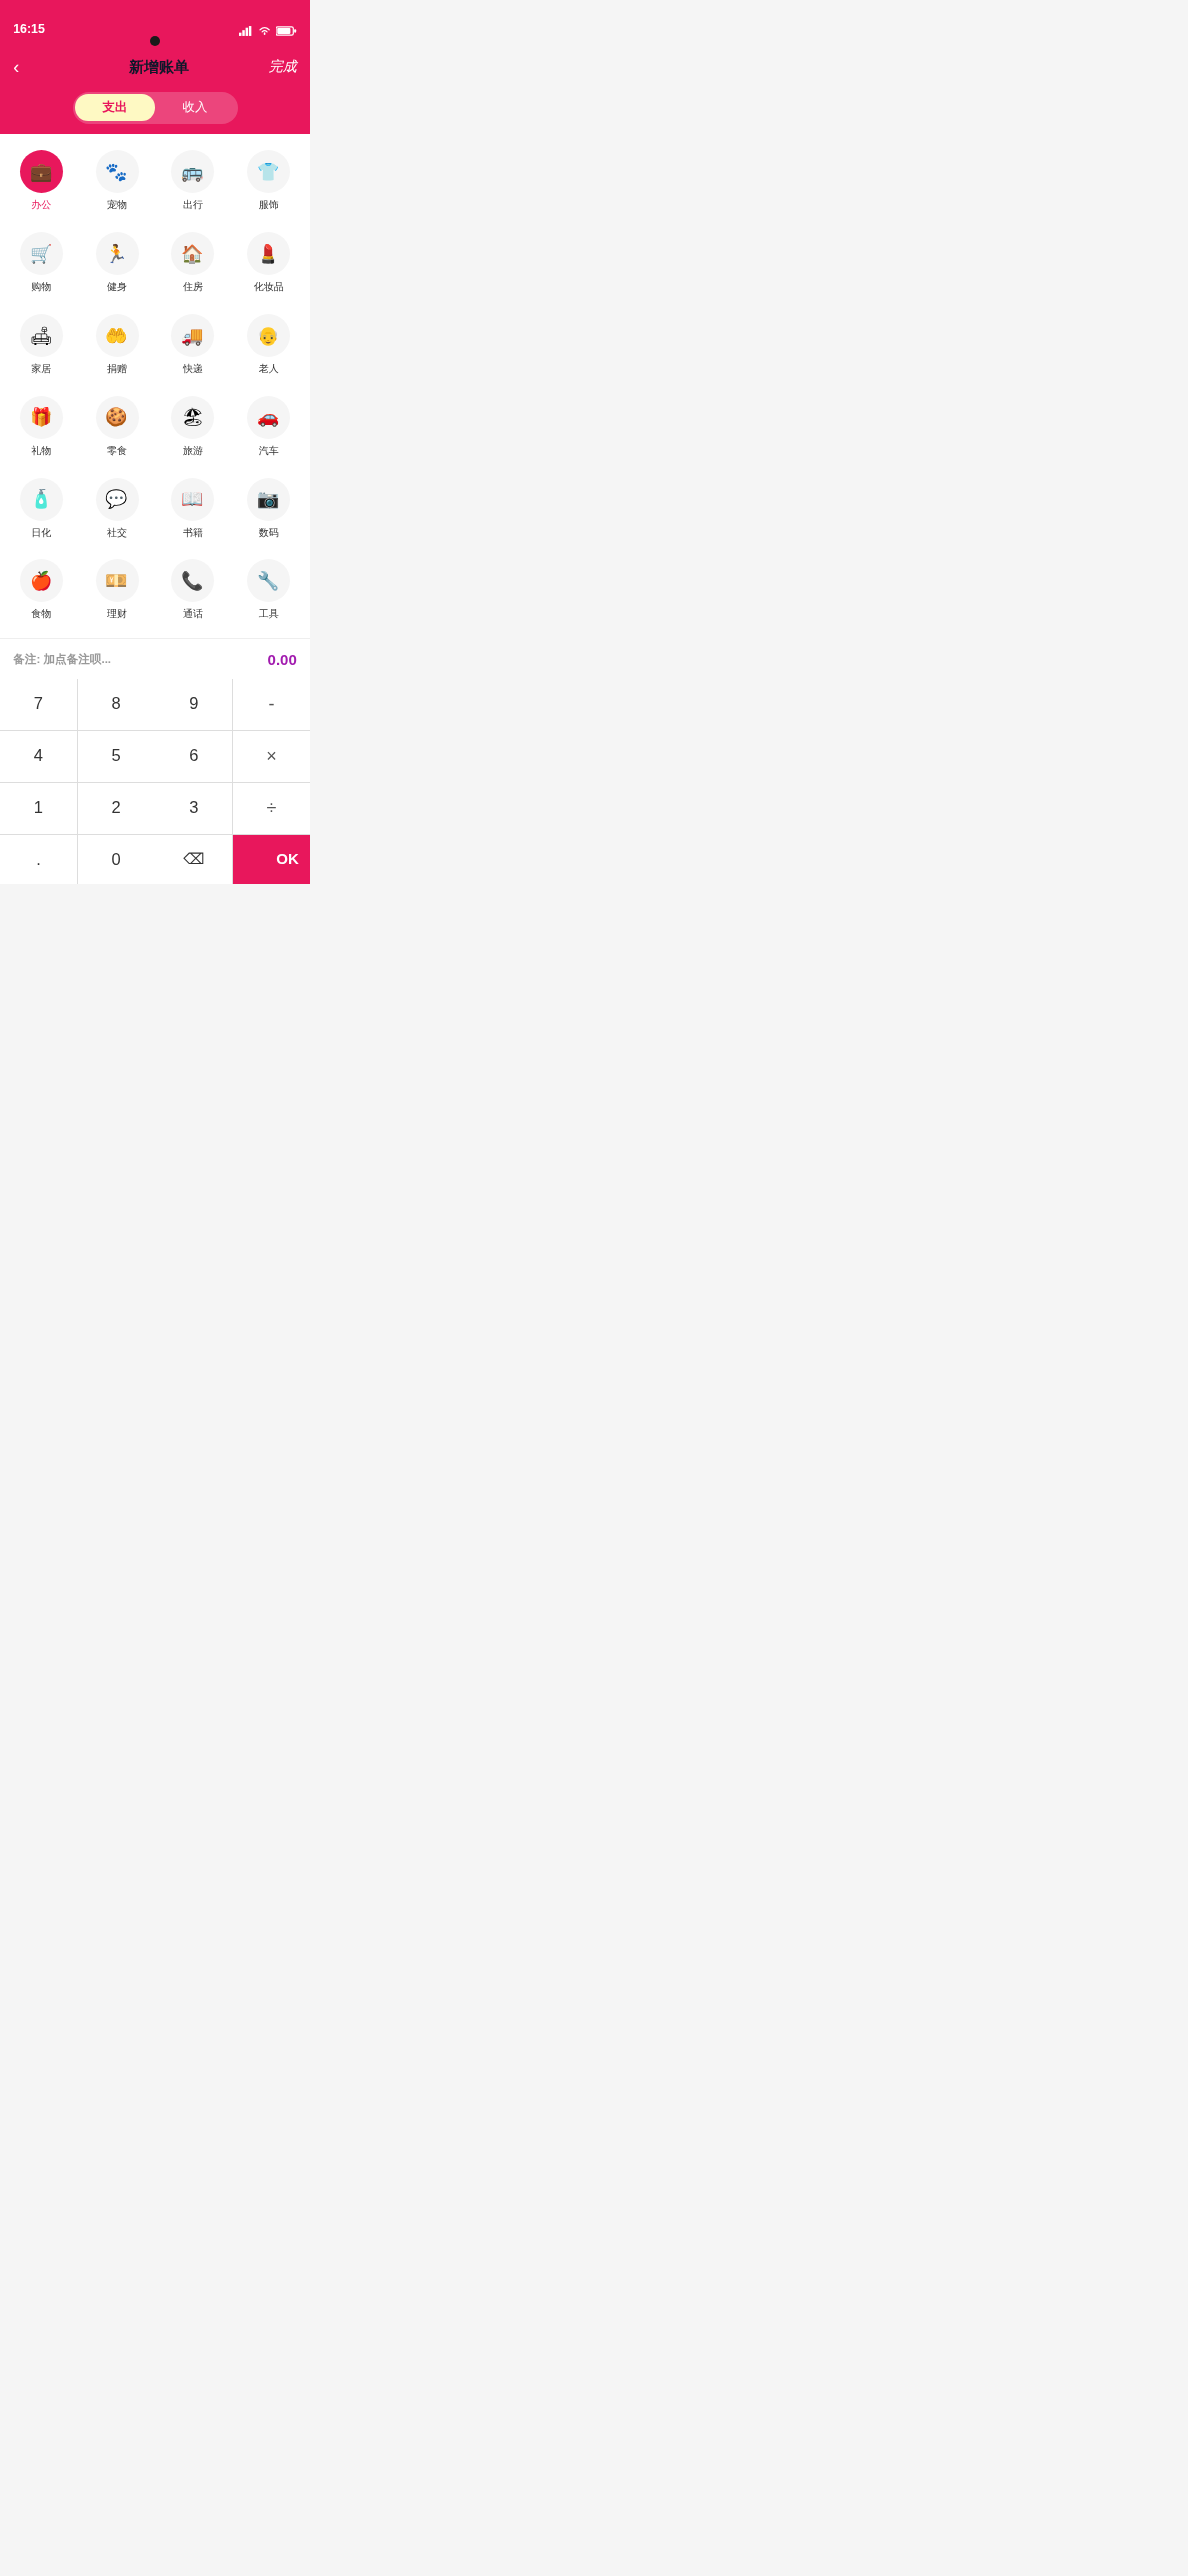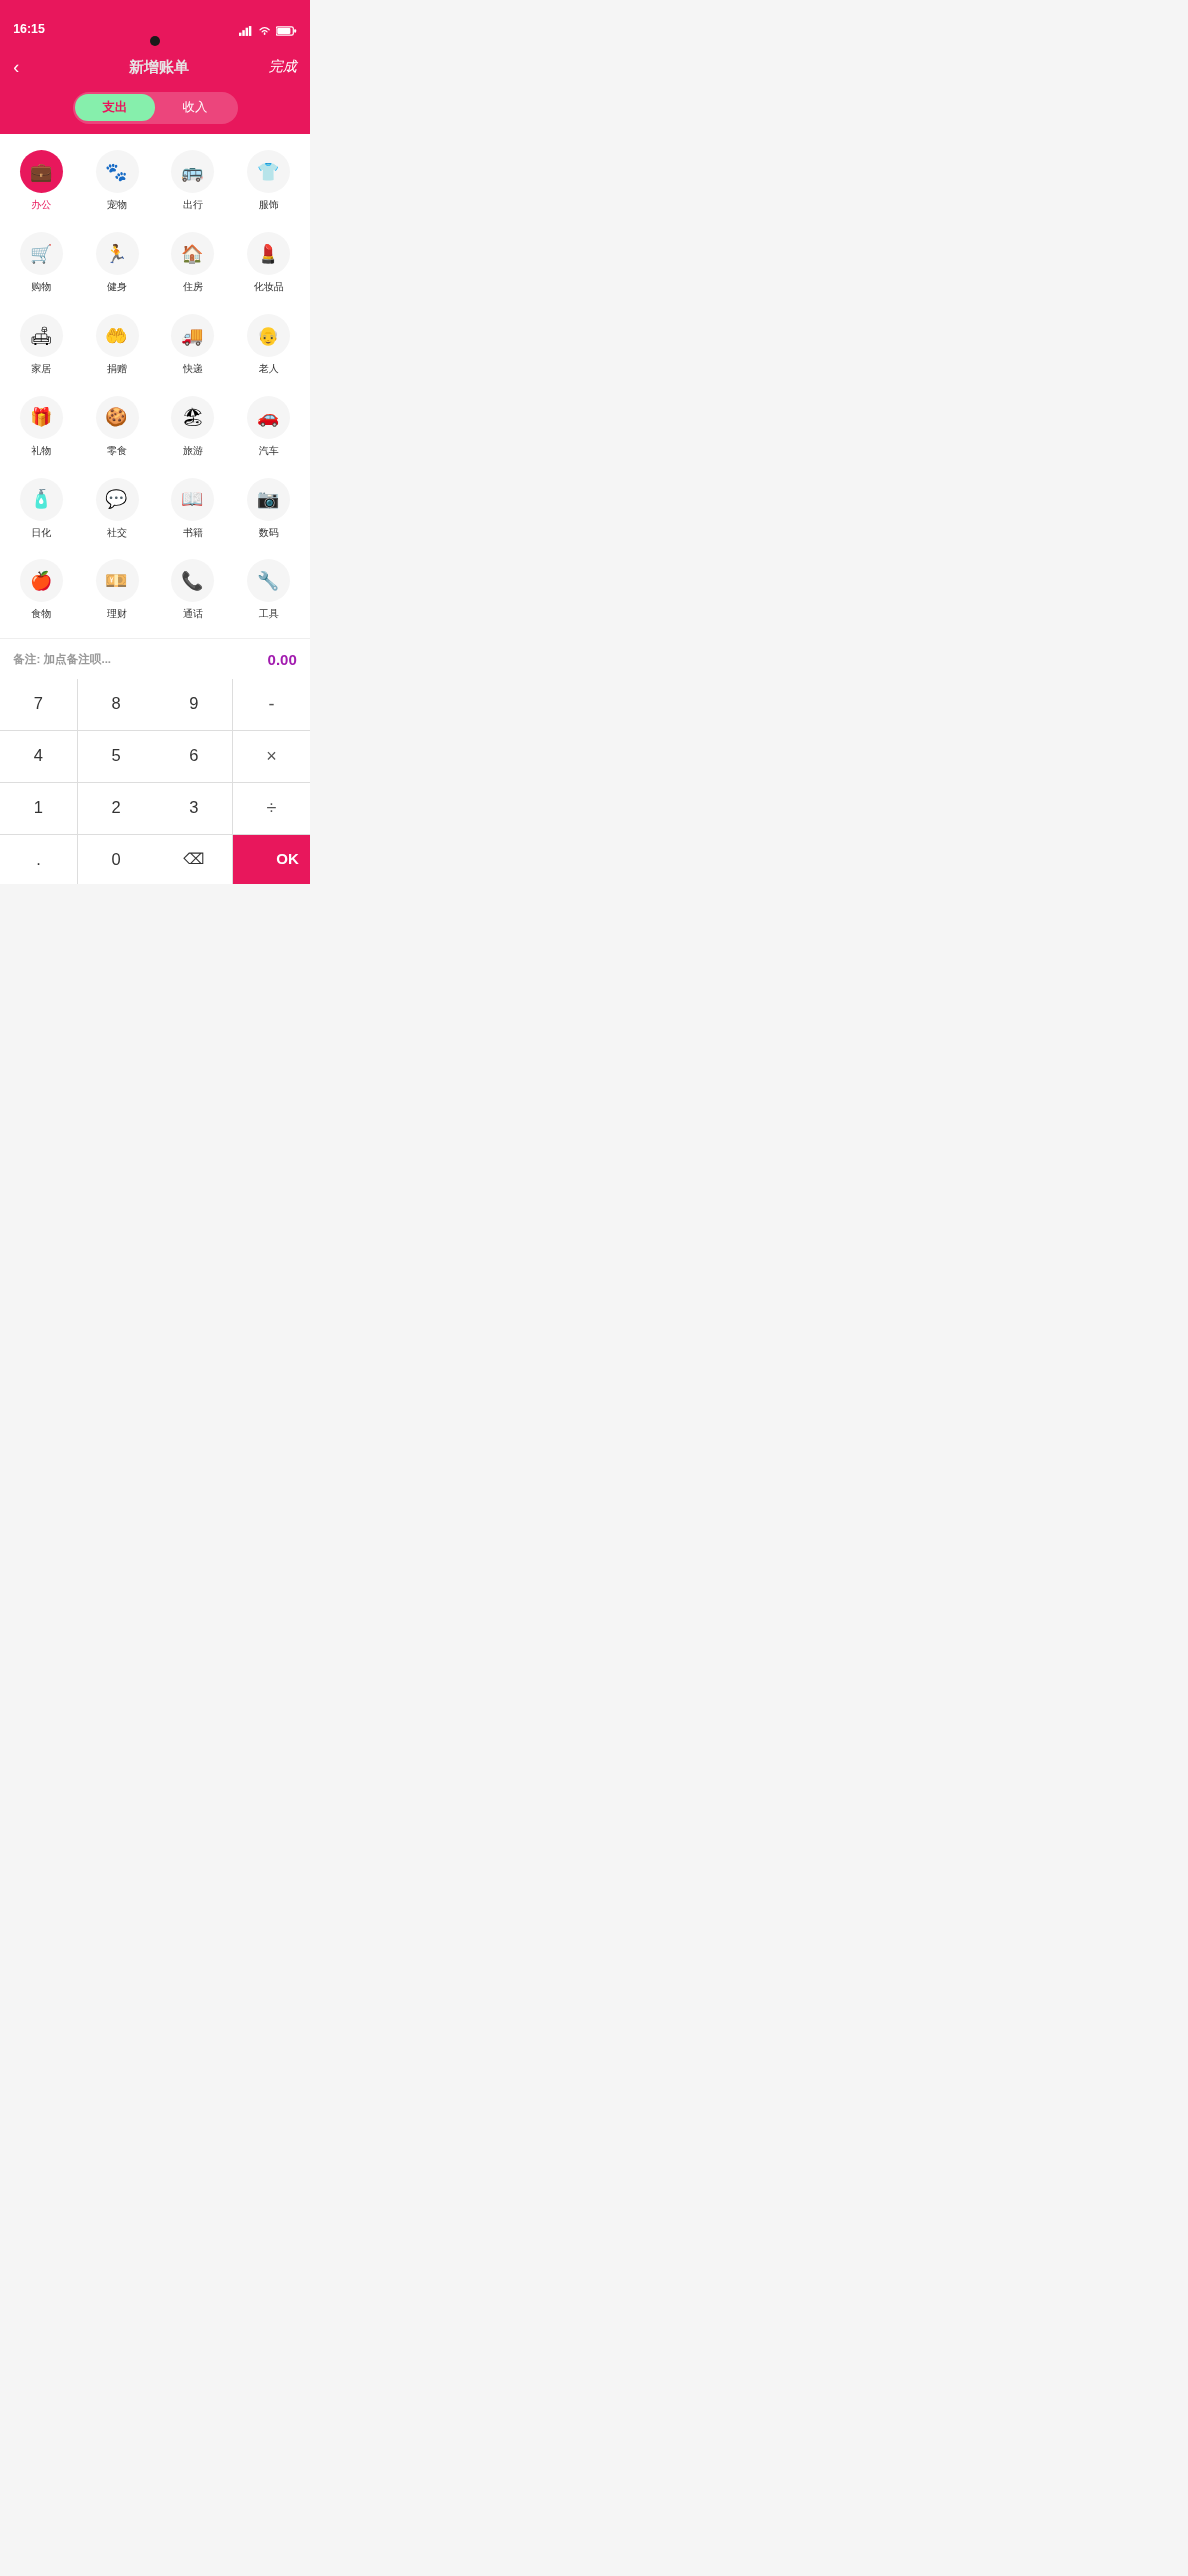--- a/index.html
+++ b/index.html
@@ -36,21 +36,21 @@
       justify-content: space-between;
       padding: 0 13.2px;
     }
     .nav-back {
       color: white;
       font-size: 18px;
       cursor: pointer;
       width: 36px;
     }
     .nav-title {
-      color: #e5e5e5;
+      color: #0f172a;
       font-size: 15px;
       font-weight: 600;
     }
     .nav-done {
       color: white;
       font-size: 14px;
       cursor: pointer;
       font-style: italic;
     }
 
@@ -71,21 +71,21 @@
     .tab-item {
       flex: 1;
       text-align: center;
       padding: 5px 0;
       border-radius: 13.2px;
       font-size: 12.4px;
       cursor: pointer;
       color: white;
     }
     .tab-item.active {
-      background: #86efac;
+      background: #fef9c3;
       color: #E8175C;
       font-weight: 600;
     }
 
     
     .category-grid {
       background: white;
       padding: 10px 6.6px;
       display: grid;
       grid-template-columns: repeat(4, 1fr);

